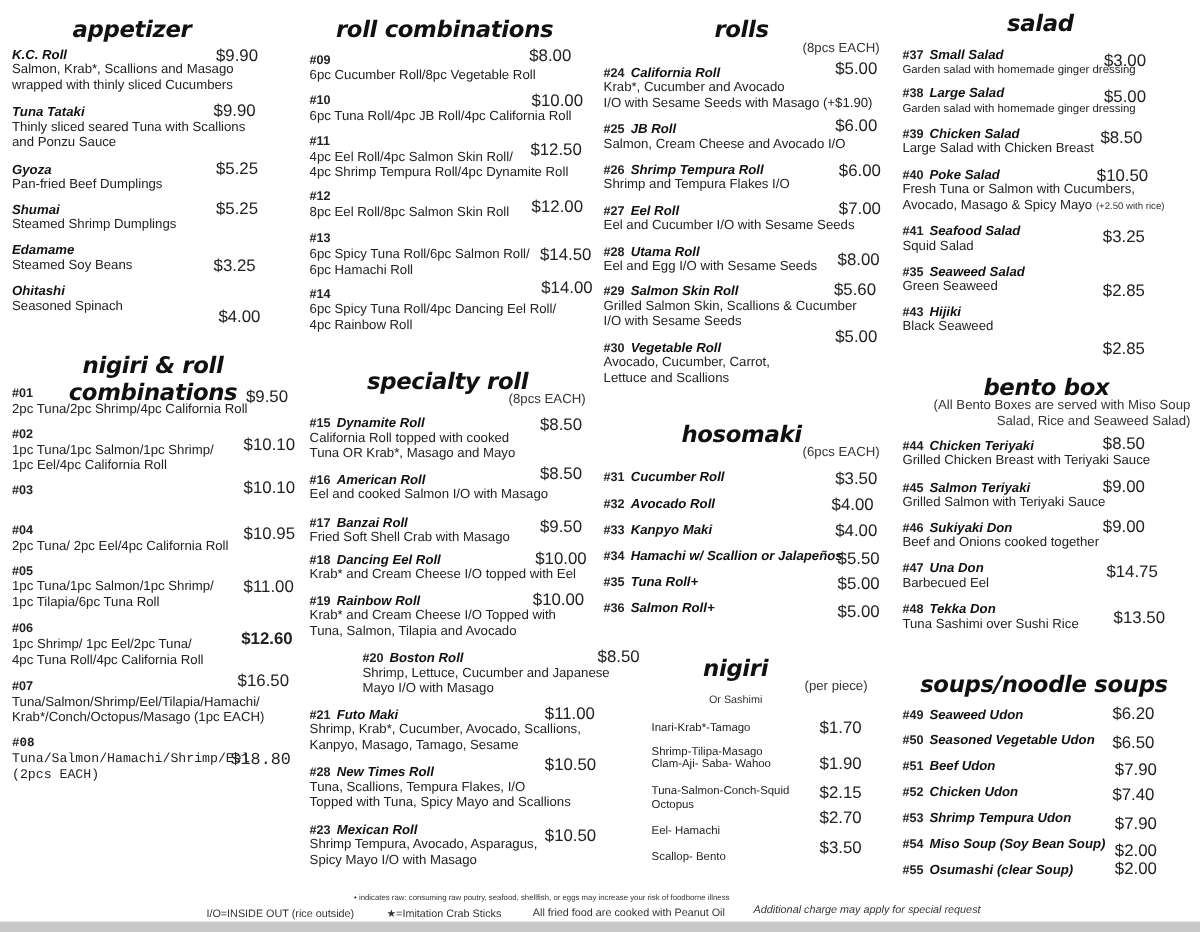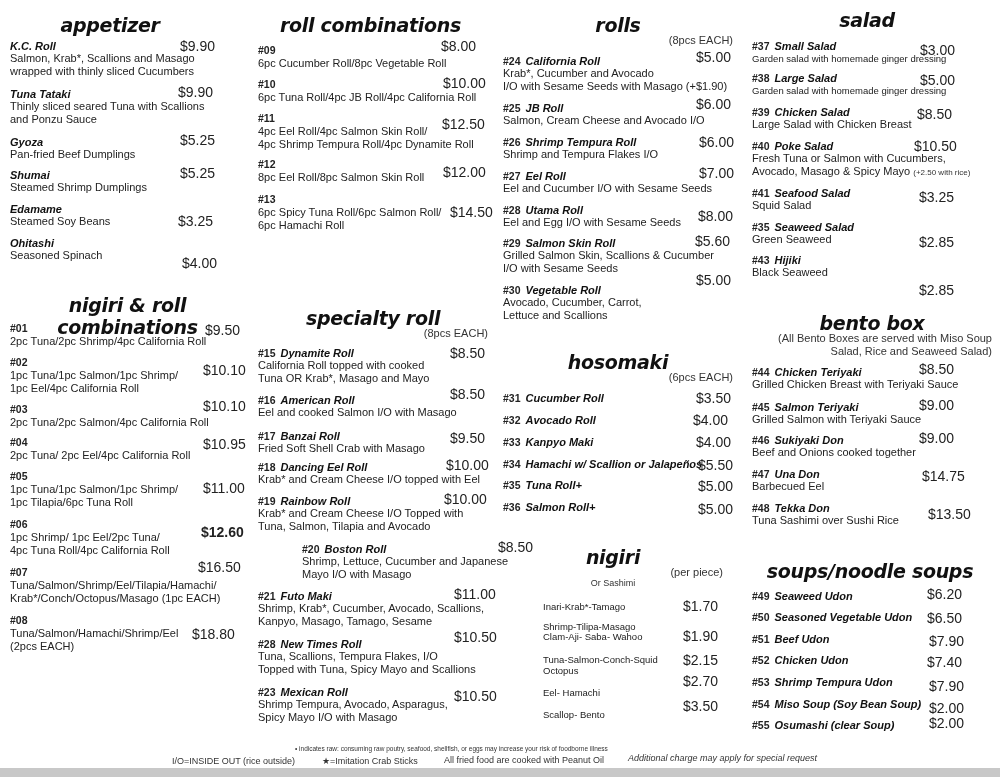--- a/index.html
+++ b/index.html
@@ -68,21 +68,20 @@
     <div class="price" style="top:0;left:195px;">$9.50</div>
   </div>
   <div class="item" style="top:356px;">
     <div class="desc"><span class="num">#02</span></div>
     <div class="desc">1pc Tuna/1pc Salmon/1pc Shrimp/</div>
     <div class="desc">1pc Eel/4pc California Roll</div>
     <div class="price" style="top:6px;left:193px;">$10.10</div>
   </div>
   <div class="item" style="top:403px;">
     <div class="desc"><span class="num">#03</span></div>
-    <div class="desc">2pc Tuna/2pc Salmon/4pc California Roll</div>
     <div class="price" style="top:-5px;left:193px;">$10.10</div>
   </div>
   <div class="item" style="top:436px;">
     <div class="desc"><span class="num">#04</span></div>
     <div class="desc">2pc Tuna/ 2pc Eel/4pc California Roll</div>
     <div class="price" style="top:0;left:193px;text-align:center;">$10.95</div>
   </div>
   <div class="item" style="top:470px;">
     <div class="desc"><span class="num">#05</span></div>
     <div class="desc">1pc Tuna/1pc Salmon/1pc Shrimp/</div>
@@ -94,21 +93,21 @@
     <div class="desc">1pc Shrimp/ 1pc Eel/2pc Tuna/</div>
     <div class="desc">4pc Tuna Roll/4pc California Roll</div>
     <div class="price" style="top:6px;left:191px;font-weight:bold;">$12.60</div>
   </div>
   <div class="item" style="top:566px;">
     <div class="desc"><span class="num">#07</span></div>
     <div class="desc">Tuna/Salmon/Shrimp/Eel/Tilapia/Hamachi/</div>
     <div class="desc">Krab*/Conch/Octopus/Masago (1pc EACH)</div>
     <div class="price" style="top:-7px;left:188px;">$16.50</div>
   </div>
-  <div class="item" style="top:614px;">
+  <div class="item" style="top:614px;font-family:Liberation Mono, monospace;">
     <div class="desc"><span class="num">#08</span></div>
     <div class="desc">Tuna/Salmon/Hamachi/Shrimp/Eel</div>
     <div class="desc">(2pcs EACH)</div>
     <div class="price" style="top:12px;left:182px;">$18.80</div>
   </div>
 </div>
 
 <div class="col" style="left:258px;width:240px;height:777px;">
   <div class="sec-title" style="position:absolute;top:14px;left:0;width:225px;">roll combinations</div>
 
@@ -131,20 +130,26 @@
   <div class="item" style="top:158px;">
     <div class="desc"><span class="num">#12</span></div>
     <div class="desc">8pc Eel Roll/8pc Salmon Skin Roll</div>
     <div class="price" style="top:6px;left:185px;">$12.00</div>
   </div>
   <div class="item" style="top:193px;">
     <div class="desc"><span class="num">#13</span></div>
     <div class="desc">6pc Spicy Tuna Roll/6pc Salmon Roll/</div>
     <div class="desc">6pc Hamachi Roll</div>
     <div class="price" style="top:11px;left:192px;">$14.50</div>
+  </div>
+  <div class="item" style="top:239px;">
+    <div class="desc"><span class="num">#14</span></div>
+    <div class="desc">6pc Spicy Tuna Roll/4pc Dancing Eel Roll/</div>
+    <div class="desc">4pc Rainbow Roll</div>
+    <div class="price" style="top:-8px;left:193px;">$14.00</div>
   </div>
 
   <div class="sec-title" style="position:absolute;top:307px;left:0;width:230px;">specialty roll</div>
   <div class="sec-sub" style="position:absolute;top:327px;left:0;width:230px;">(8pcs EACH)</div>
 
   <div class="item" style="top:347px;">
     <div class="name"><span class="num">#15</span><span>Dynamite Roll</span></div>
     <div class="desc">California Roll topped with cooked</div>
     <div class="desc">Tuna OR Krab*, Masago and Mayo</div>
     <div class="price" style="top:-2px;left:192px;">$8.50</div>

